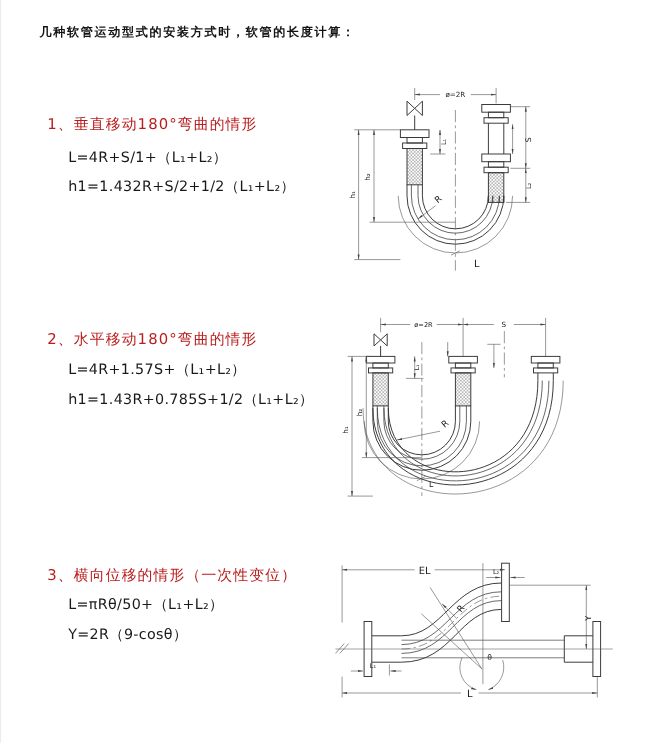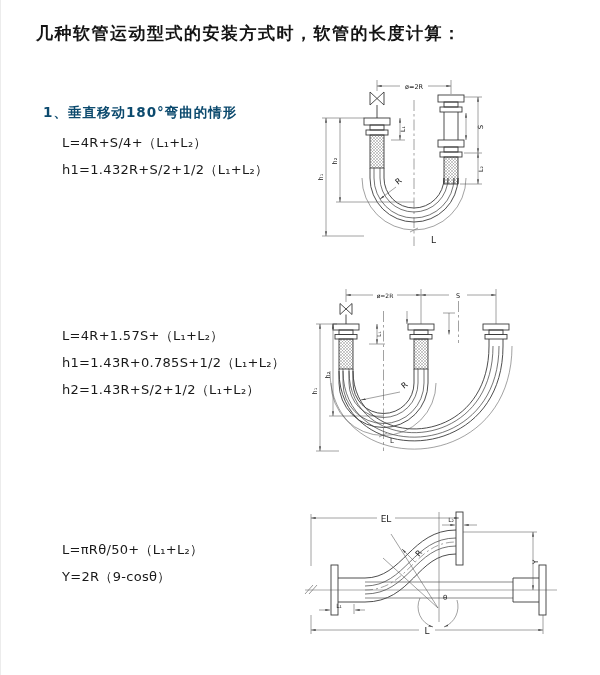--- a/index.html
+++ b/index.html
@@ -1,46 +1,47 @@
 <!DOCTYPE html>
 <html><head>
 <meta charset="utf-8">
 <style>
   html,body{margin:0;padding:0;}
   body{width:600px;height:675px;background:#fbfbfb;font-family:"DejaVu Sans","Liberation Sans",sans-serif;}
   .page{position:absolute;left:0;top:0;width:600px;height:675px;background:#ffffff;
         border-left:1px solid #ececec;border-right:1px solid #ececec;overflow:hidden;}
-  .title{position:absolute;left:35px;top:22px;font-size:17px;font-weight:bold;
+  .title{position:absolute;left:35px;top:22px;font-size:11px;font-weight:bold;
          letter-spacing:1.5px;color:#141414;}
-  .heading{position:absolute;left:42px;font-size:13.5px;font-weight:bold;
-           letter-spacing:1px;color:#0c4a6e;}
+  .heading{position:absolute;left:42px;font-size:13.5px;font-weight:normal;
+           letter-spacing:1px;color:#b91c1c;}
   .formula{position:absolute;left:61px;font-size:13px;color:#191919;letter-spacing:.3px;}
   #h1{top:104px}#f11{top:134px}#f12{top:161px}#f13{top:188px}
   #h2{top:300px}#f21{top:327px}#f22{top:354px}#f23{top:381px}
   #h3{top:514px}#f31{top:541px}#f32{top:568px}#f33{top:596px}
   #d1{position:absolute;left:313px;top:66px}
   #d2{position:absolute;left:310px;top:283px}
   #d3{position:absolute;left:298px;top:500px}
   svg text{font-family:"DejaVu Sans","Liberation Sans",sans-serif;fill:#1a1a1a;}
 </style>
 </head>
 <body>
 
 <div class="page">
 
   <div class="title">几种软管运动型式的安装方式时，软管的长度计算：</div>
 
   <div class="heading" id="h1">1、垂直移动180°弯曲的情形</div>
-  <div class="formula" id="f11">L=4R+S/4+（L₁+L₂）</div>
+  <div class="formula" id="f11">L=4R+S/1+（L₁+L₂）</div>
   <div class="formula" id="f12">h1=1.432R+S/2+1/2（L₁+L₂）</div>
 
+  <div class="heading" id="h2">2、水平移动180°弯曲的情形</div>
   <div class="formula" id="f21">L=4R+1.57S+（L₁+L₂）</div>
   <div class="formula" id="f22">h1=1.43R+0.785S+1/2（L₁+L₂）</div>
-  <div class="formula" id="f23">h2=1.43R+S/2+1/2（L₁+L₂）</div>
-
+
+  <div class="heading" id="h3">3、横向位移的情形（一次性变位）</div>
   <div class="formula" id="f31">L=πRθ/50+（L₁+L₂）</div>
   <div class="formula" id="f32">Y=2R（9-cosθ）</div>
 
   <svg id="d1" width="220" height="190" viewBox="0 0 220 190">
     <defs>
       <marker id="ar1" viewBox="0 0 10 10" refX="9.5" refY="5" markerWidth="9" markerHeight="9" orient="auto-start-reverse">
         <path d="M0,3.2 L10,5 L0,6.8 Z" fill="#444"></path>
       </marker>
       <pattern id="br1" width="3" height="3" patternUnits="userSpaceOnUse">
         <path d="M0,3 L3,0 M0,0 L3,3" stroke="#666" stroke-width="0.35"></path>

